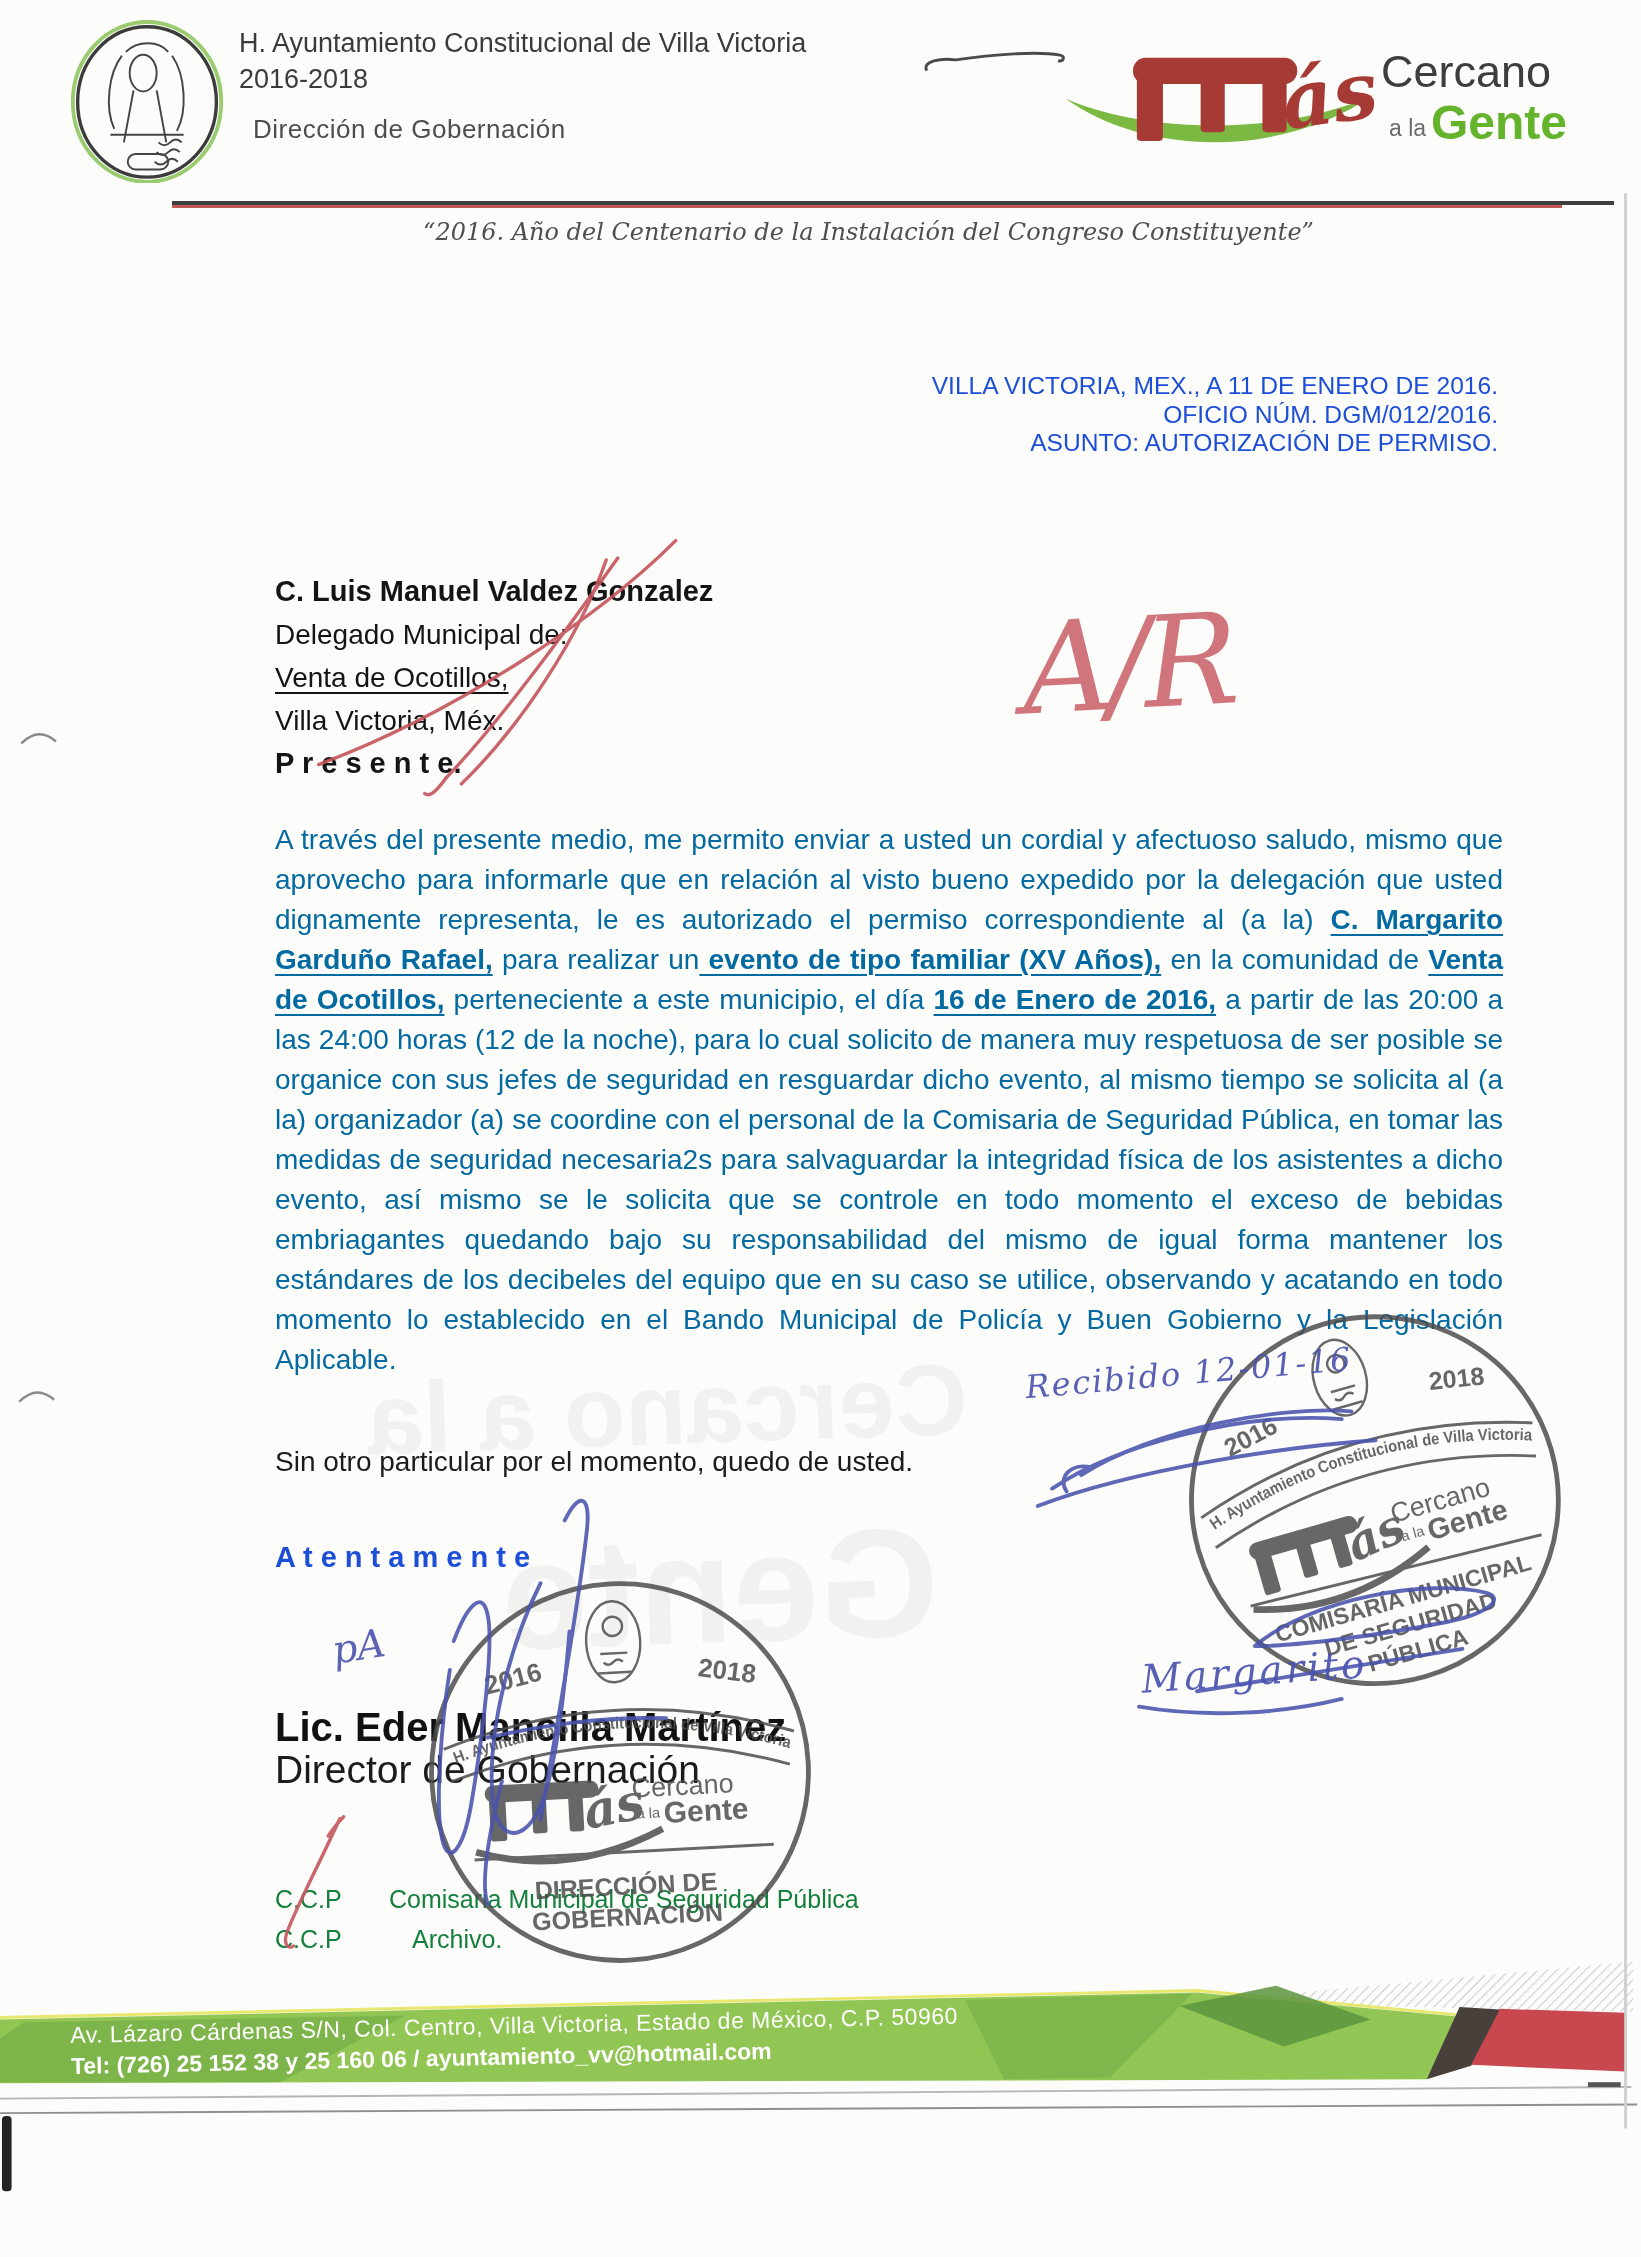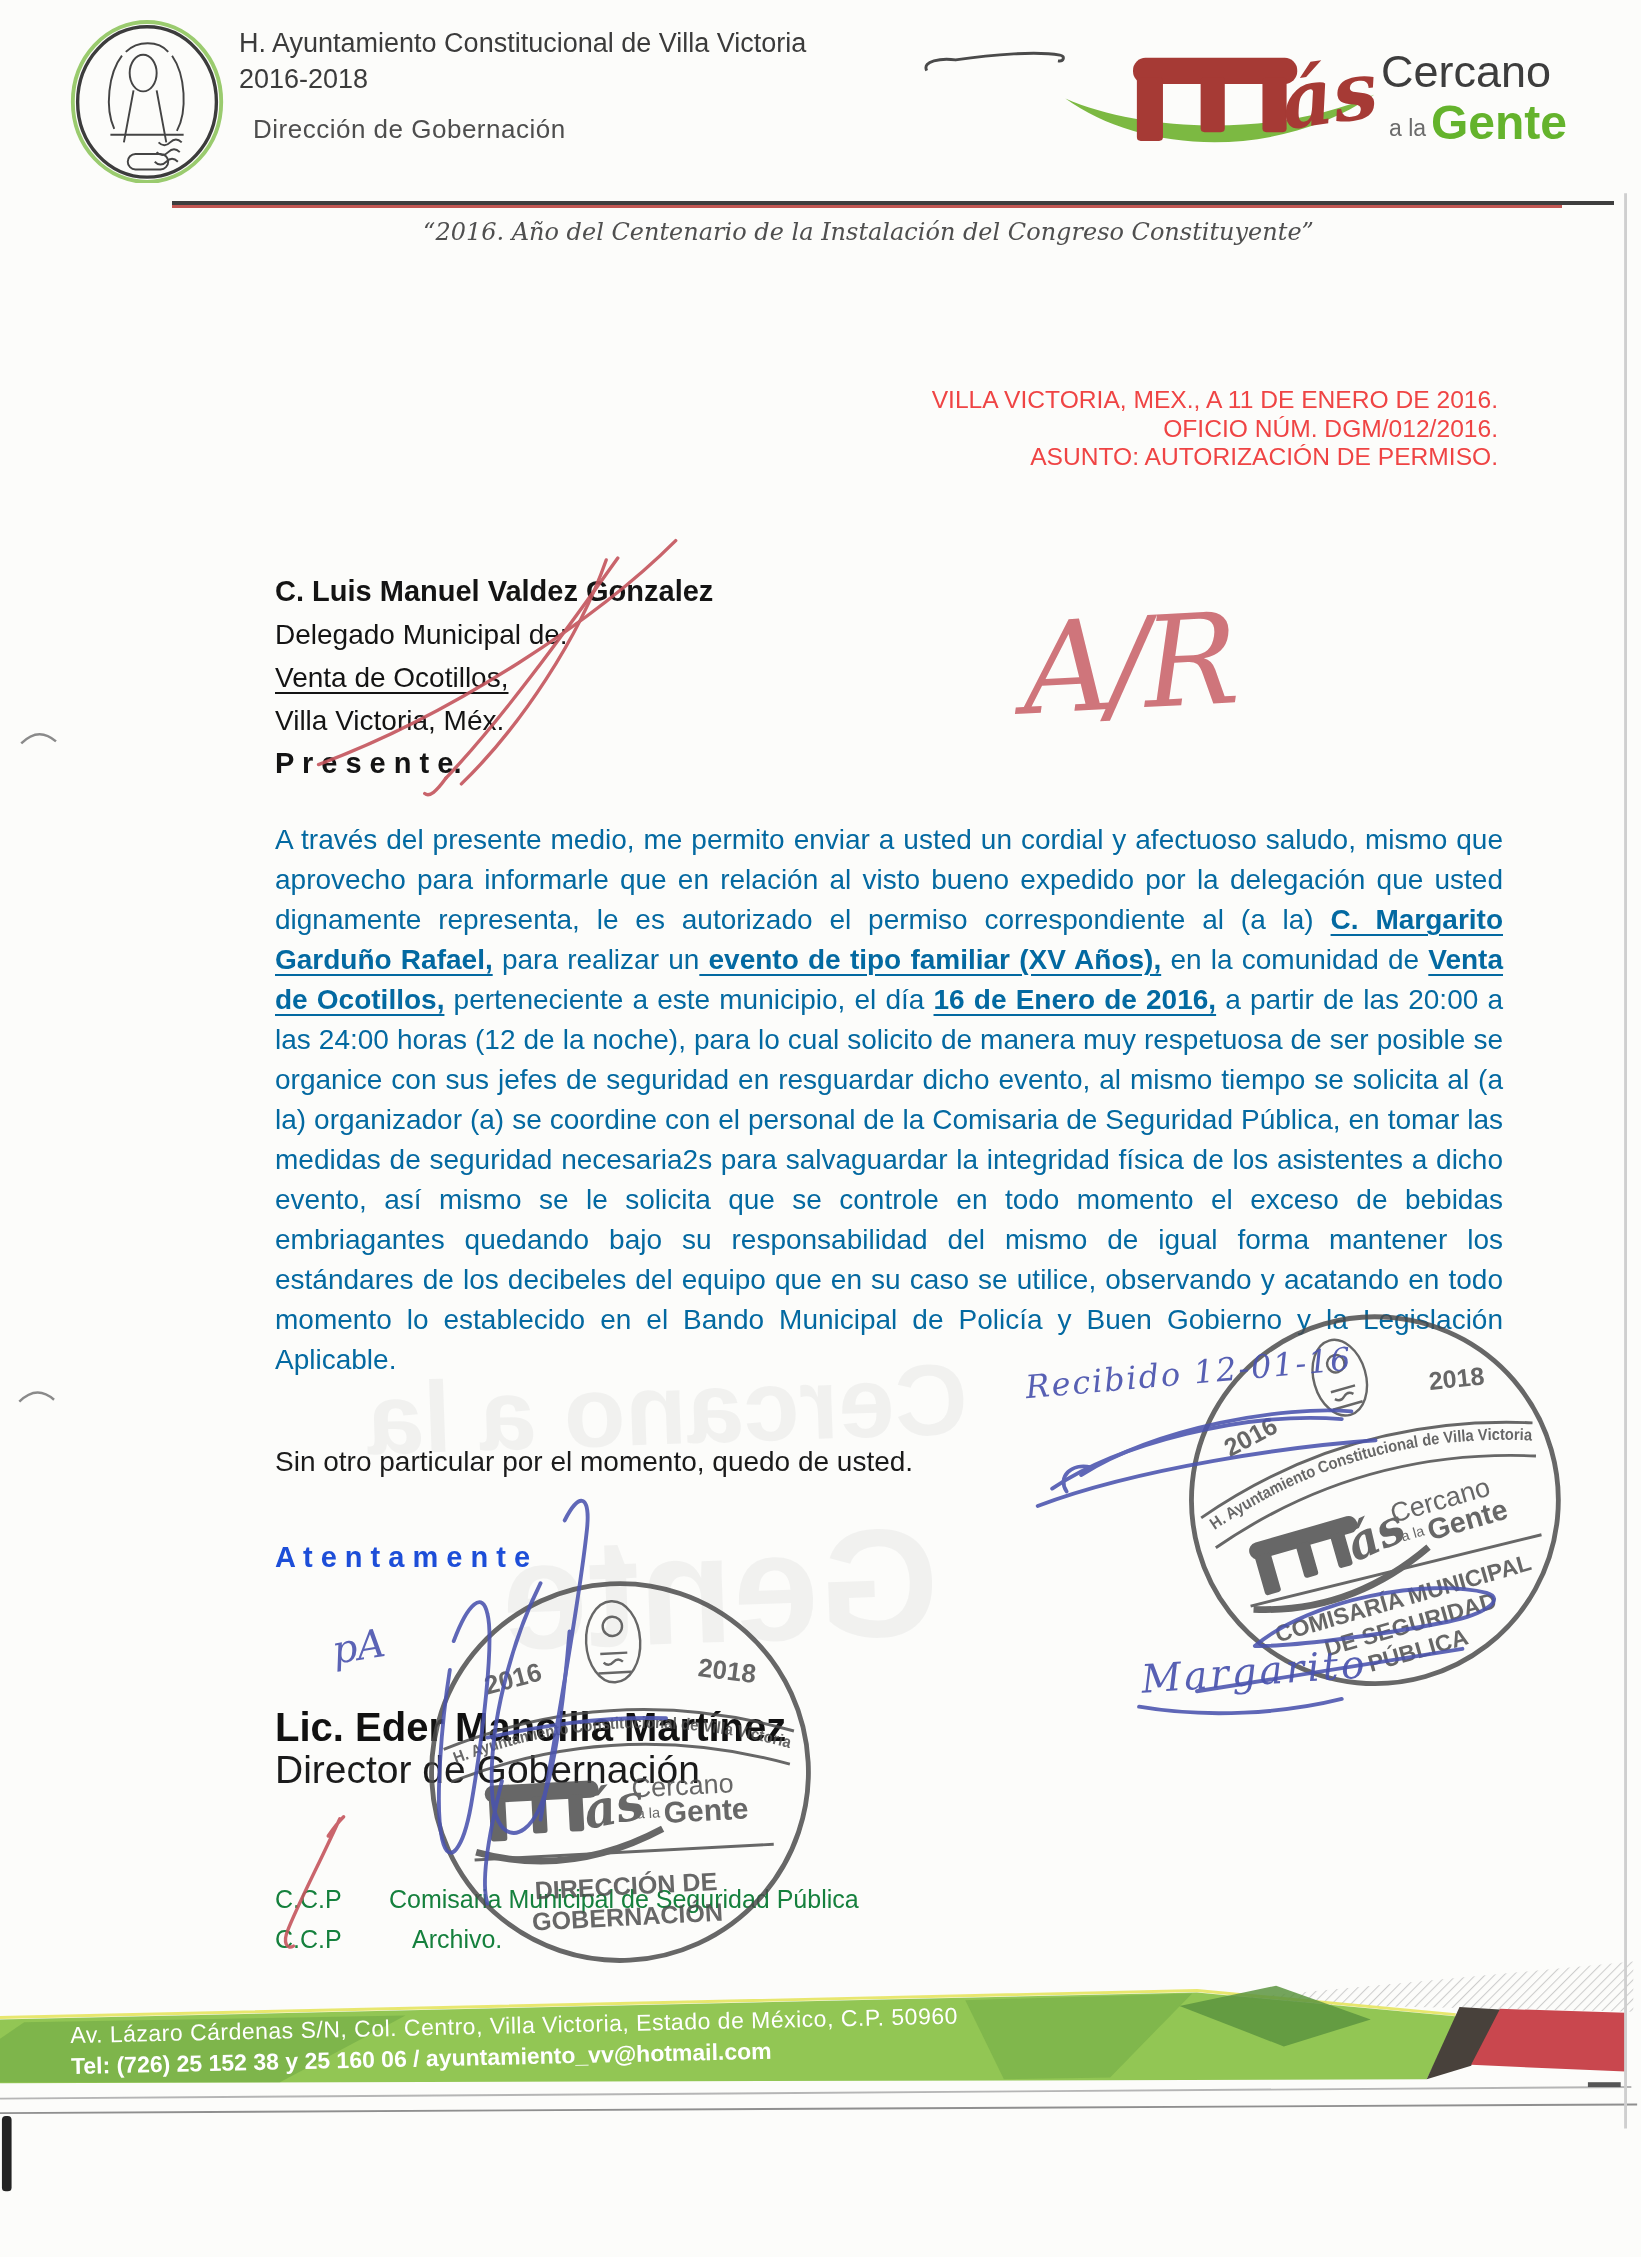--- a/index.html
+++ b/index.html
@@ -16,21 +16,21 @@
   .brand-ala{left:341px;top:94px;font-size:23px;color:#6b6b6b;}
   .brand-gente{left:383px;top:74px;font-size:48px;font-weight:bold;color:#64b32c;}
 
   
   .rule-dark{left:172px;top:201px;width:1442px;height:3.9px;background:#3e3e3e;}
   .rule-red{left:172px;top:205px;width:1390px;height:2.9px;background:#b73a35;opacity:.85;}
 
   .motto{left:241px;top:218px;width:1255px;text-align:center;
          font-family:"DejaVu Serif",serif;font-style:italic;font-size:24px;color:#4f4f4f;}
 
-  .meta{right:143px;top:386px;text-align:right;font-size:24.6px;line-height:28.5px;color:#ef4444;}
+  .meta{right:143px;top:372px;text-align:right;font-size:24.6px;line-height:28.5px;color:#1d4ed8;}
 
   .recipient{left:275px;top:570px;font-size:28px;line-height:43px;color:#141414;}
   .recipient .name{font-weight:bold;font-size:29px;}
   .recipient .uline{text-decoration:underline;text-underline-offset:4.8px;}
   .recipient .presente{font-weight:bold;font-size:29px;}
 
   .bodytext{left:275px;top:820px;width:1228px;font-size:28px;line-height:40px;
             text-align:justify;color:#0369a1;}
   .bodytext .b{font-weight:bold;}
   .bodytext .u{text-decoration:underline;text-decoration-thickness:2.4px;text-underline-offset:4.8px;}

